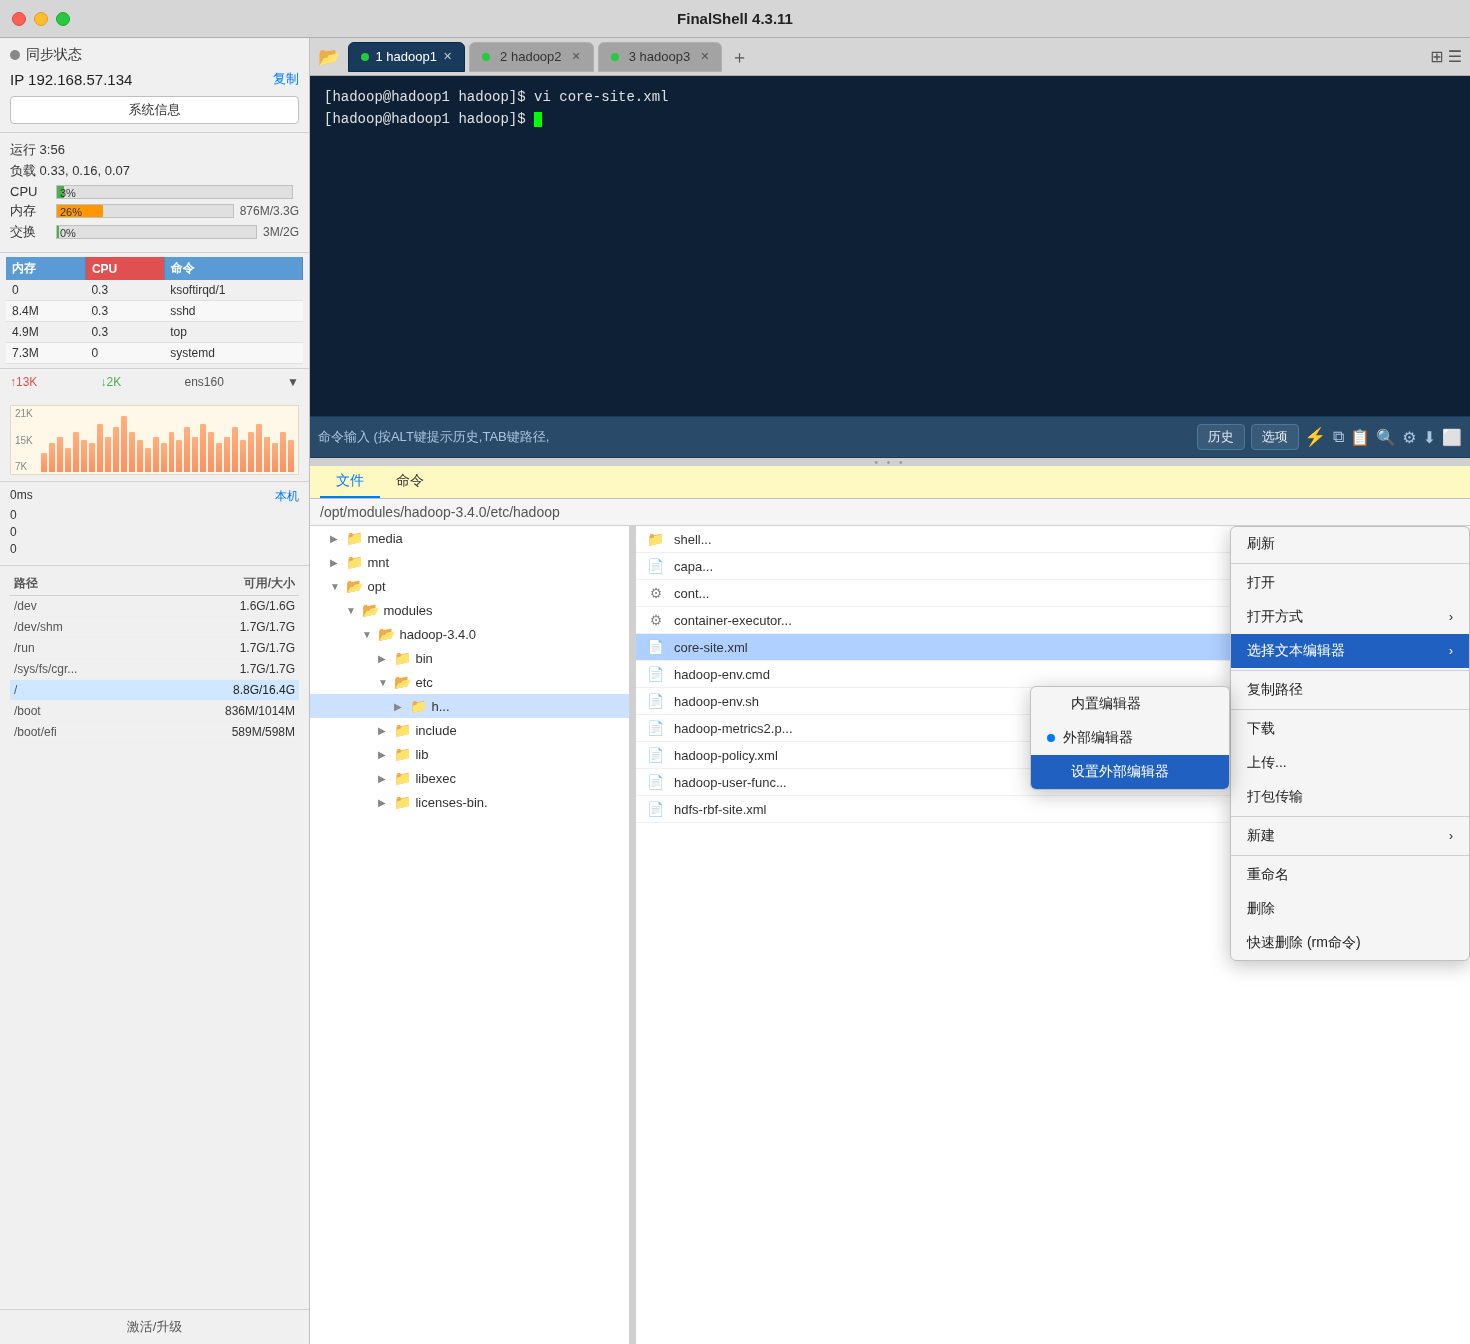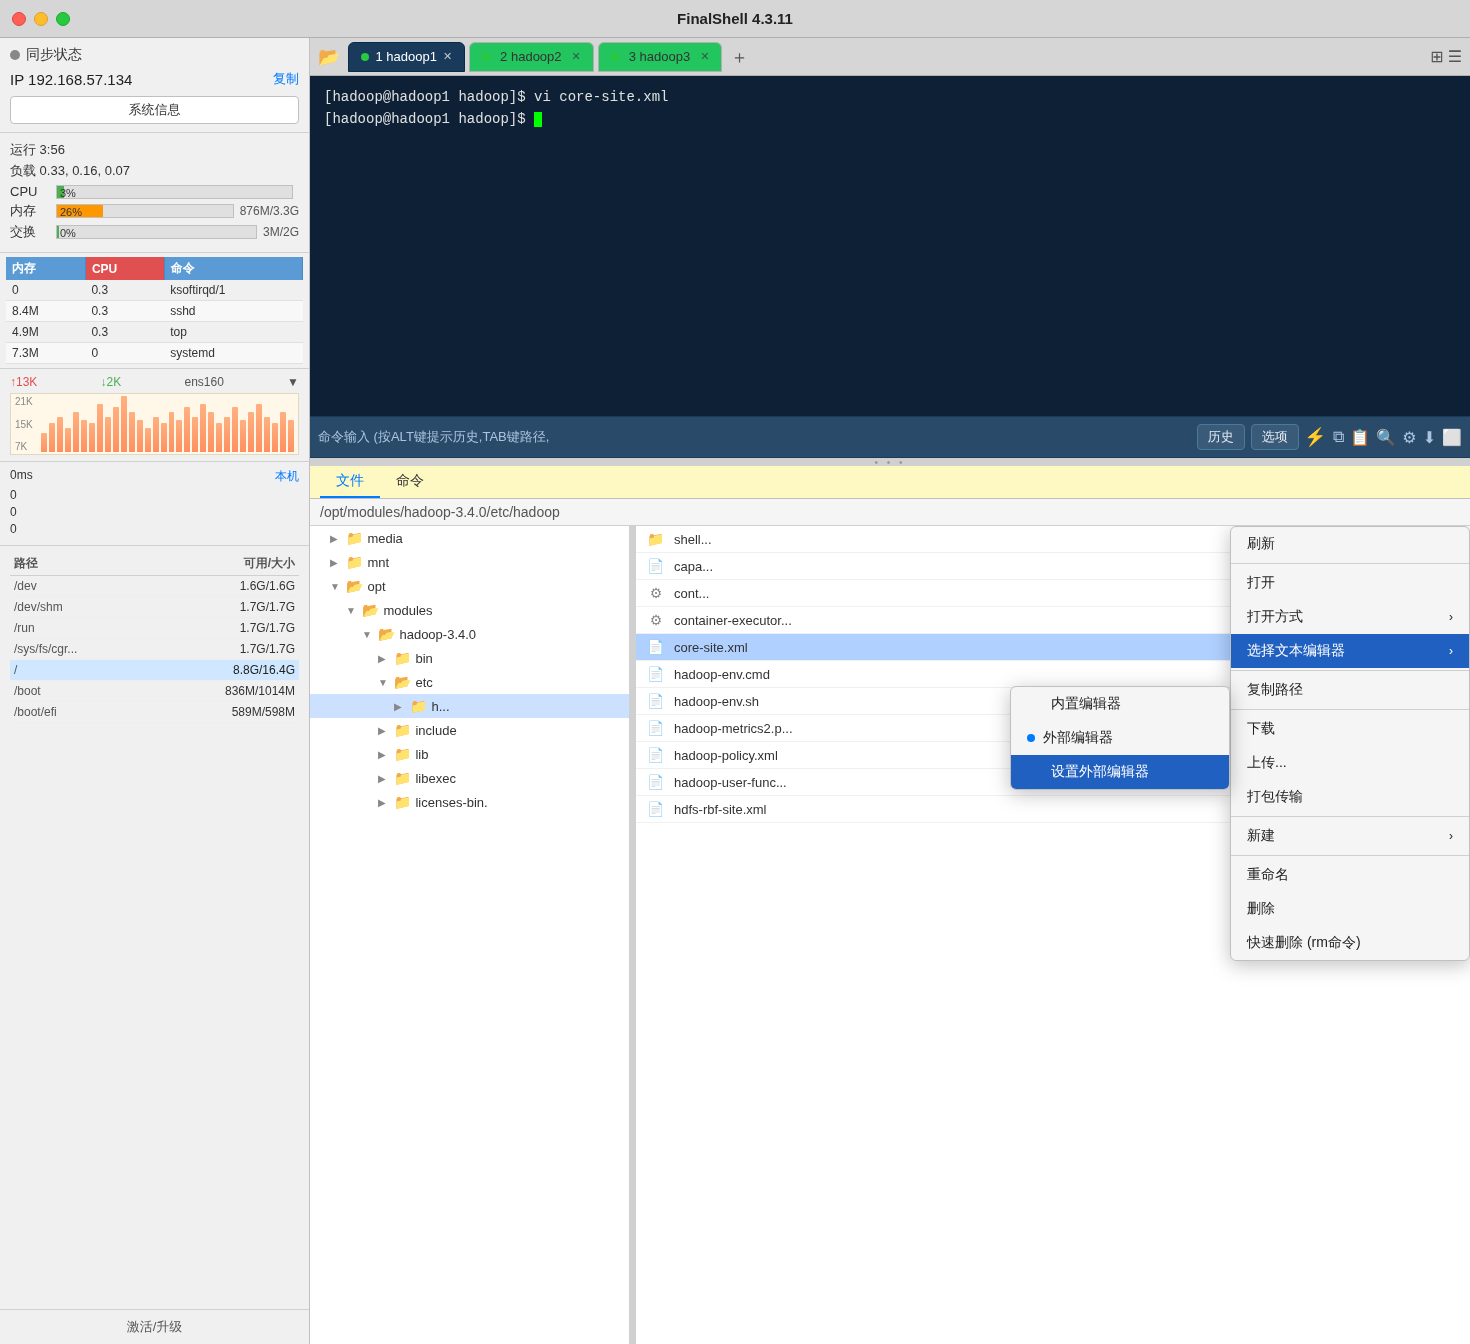--- a/index.html
+++ b/index.html
@@ -43,26 +43,26 @@
     .proc-table { width: 100%; border-collapse: collapse; font-size: 12px; }
     .proc-table th { background: #5b9bd5; color: white; padding: 3px 6px; text-align: left; border-right: 1px solid #4a8ac4; }
     .proc-table th.mem-h { background: #5b9bd5; }
     .proc-table th.cpu-h { background: #e05050; }
     .proc-table th.cmd-h { background: #5b9bd5; }
     .proc-table td { padding: 3px 6px; border-bottom: 1px solid #e0e0e0; color: #333; }
     .proc-table tr:nth-child(even) { background: #f8f8f8; }
 
     
     .net-section { padding: 6px 10px; border-bottom: 1px solid #d0d0d0; }
-    .net-header { display: flex; align-items: center; justify-content: space-between; margin-bottom: 4px; }
+    .net-header { display: flex; align-items: center; justify-content: space-between; margin-bottom: 16px; }
     .net-up { color: #e05050; font-size: 12px; }
     .net-down { color: #4caf50; font-size: 12px; }
     .net-label { font-size: 12px; color: #555; }
     .net-chevron { color: #555; font-size: 12px; }
-    .net-chart { height: 62px; background: #fff8e8; border: 1px solid #e0d8c0; position: relative; overflow: hidden; padding-left: 36px; }
+    .net-chart { height: 70px; background: #fff8e8; border: 1px solid #e0d8c0; position: relative; overflow: hidden; padding-left: 36px; }
 
     
     .latency-section { padding: 6px 10px; border-bottom: 1px solid #d0d0d0; }
     .latency-row { display: flex; justify-content: space-between; font-size: 12px; color: #333; margin-bottom: 3px; }
     .latency-host { color: #007aff; font-size: 12px; }
     .latency-value { color: #333; }
 
     
     .disk-section { padding: 6px 10px; flex: 1; overflow-y: auto; }
     .disk-table { width: 100%; border-collapse: collapse; font-size: 12px; }
@@ -77,21 +77,21 @@
     .upgrade-btn { text-align: center; padding: 8px; border-top: 1px solid #d0d0d0; cursor: pointer; color: #555; font-size: 13px; }
 
     
     .right-panel { flex: 1; display: flex; flex-direction: column; overflow: hidden; }
 
     
     .tab-bar { display: flex; align-items: center; background: #d6d6d6; border-bottom: 1px solid #b0b0b0; padding: 0 8px; height: 38px; gap: 4px; }
     .folder-icon { font-size: 18px; color: #555; margin-right: 4px; cursor: pointer; }
     .tab { display: flex; align-items: center; padding: 4px 12px; height: 30px; border-radius: 6px 6px 0 0; font-size: 13px; cursor: pointer; gap: 6px; border: 1px solid transparent; }
     .tab.active { background: #1a3a5c; color: white; border-color: #0a2a4c; }
-    .tab.inactive { background: #22c55e; color: #333; border-color: #b0b0b0; gap: 10px; }
+    .tab.inactive { background: #a3a3a3; color: #333; border-color: #b0b0b0; gap: 10px; }
     .tab-dot { width: 8px; height: 8px; border-radius: 50%; }
     .tab-dot.green { background: #28c840; }
     .tab-close { font-size: 11px; cursor: pointer; opacity: 0.7; }
     .tab-add { font-size: 18px; color: #555; cursor: pointer; margin-left: 4px; }
     .tab-view-icons { display: flex; gap: 4px; margin-left: auto; }
     .view-icon { font-size: 16px; color: #555; cursor: pointer; }
 
     
     .terminal { background: #0d2035; flex: 1; padding: 10px 14px; font-family: "Courier New", monospace; font-size: 14px; color: #e0e0e0; min-height: 200px; max-height: 340px; overflow-y: auto; }
     .terminal-line { line-height: 1.6; white-space: pre; }
@@ -133,21 +133,21 @@
     .gear-icon-small { color: #888; }
 
     
     .context-menu { position: absolute; right: 0; top: 0; width: 240px; background: #f5f5f5; border: 1px solid #c0c0c0; border-radius: 6px; box-shadow: 0 4px 20px rgba(0,0,0,0.25); z-index: 100; font-size: 14px; overflow: hidden; }
     .ctx-item { padding: 8px 16px; cursor: pointer; color: #222; display: flex; align-items: center; justify-content: space-between; }
     .ctx-item.highlighted { background: #2060c0; color: white; }
     .ctx-separator { height: 1px; background: #d0d0d0; margin: 2px 0; }
     .ctx-submenu-arrow { font-size: 12px; }
 
     
-    .submenu { position: absolute; right: 240px; top: 160px; width: 220px; background: #f5f5f5; border: 1px solid #c0c0c0; border-radius: 6px; box-shadow: 0 4px 20px rgba(0,0,0,0.25); z-index: 101; font-size: 14px; overflow: hidden; }
+    .submenu { position: absolute; right: 240px; top: 160px; width: 200px; background: #f5f5f5; border: 1px solid #c0c0c0; border-radius: 6px; box-shadow: 0 4px 20px rgba(0,0,0,0.25); z-index: 101; font-size: 14px; overflow: hidden; }
     .sub-item { padding: 8px 16px; cursor: pointer; color: #222; display: flex; align-items: center; gap: 8px; }
     .sub-item.active { background: #2060c0; color: white; }
     .sub-dot { width: 8px; height: 8px; border-radius: 50%; background: #007aff; flex-shrink: 0; }
 
     
     .divider-h { height: 8px; background: #d0d0d0; cursor: row-resize; display: flex; align-items: center; justify-content: center; }
     .divider-dots { color: #999; font-size: 10px; letter-spacing: 3px; }
     .divider-v { width: 6px; background: #d0d0d0; cursor: col-resize; }
     .chart-bar { width: 8px; background: linear-gradient(to top, #ff9060, #ffb080); border-radius: 1px 1px 0 0; }
   </style>

